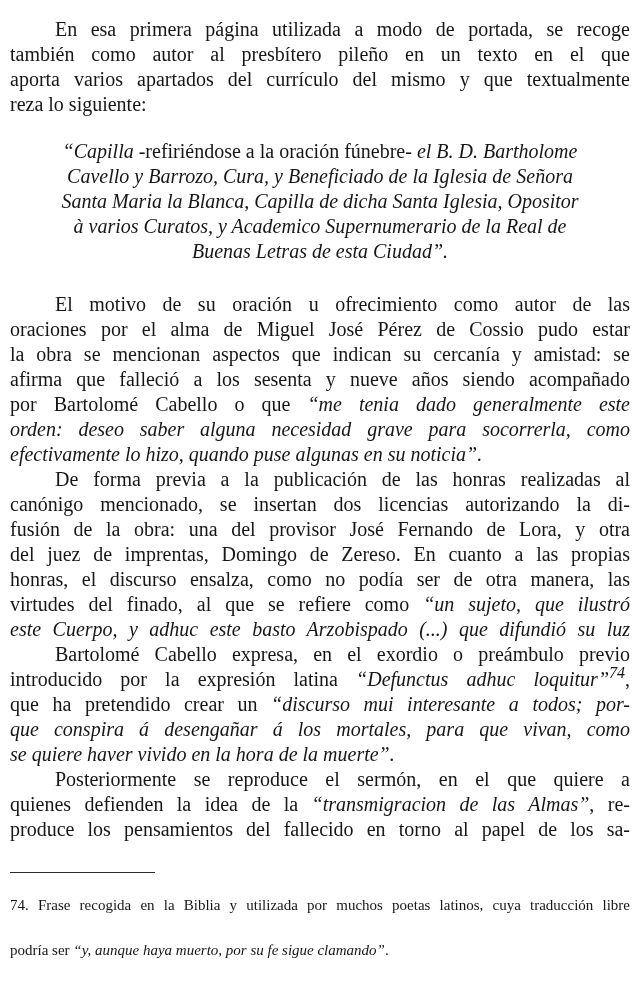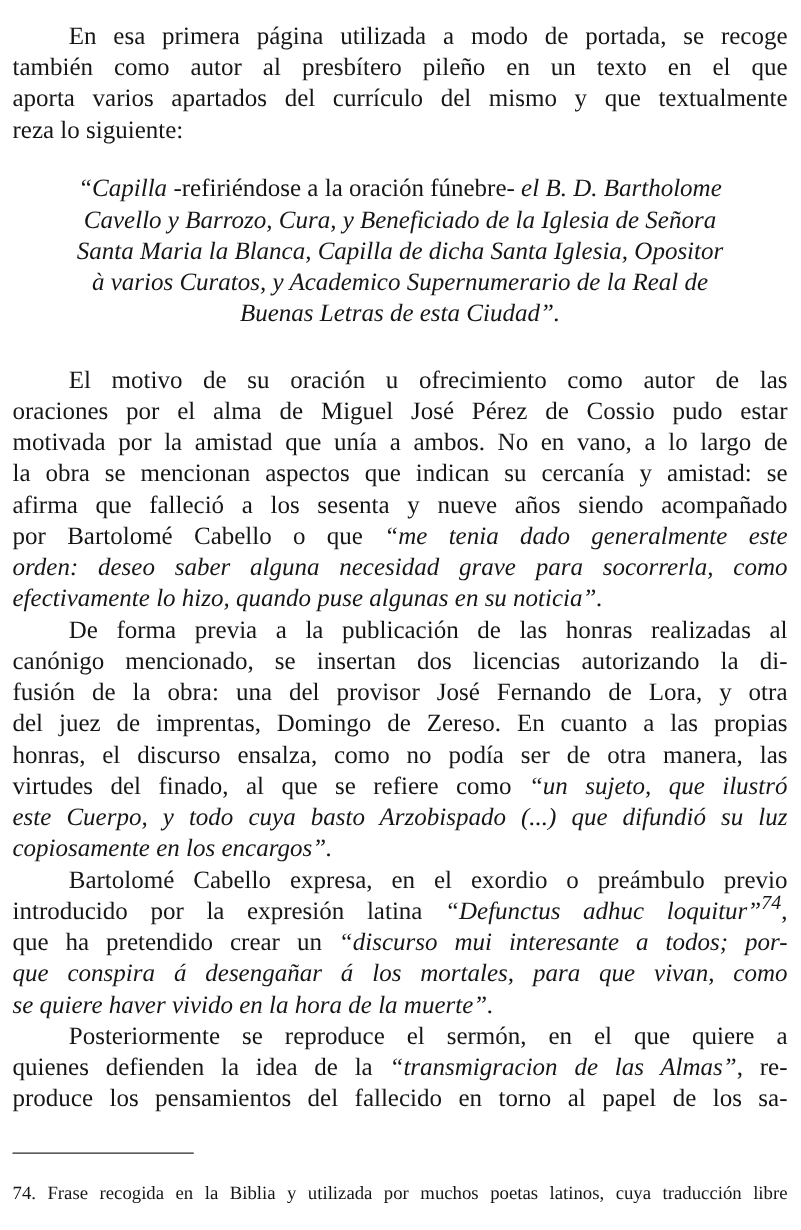--- a/index.html
+++ b/index.html
@@ -73,36 +73,34 @@
     <div class="block quote" style="margin-top: 22px; margin-bottom: 28px;">
       <div class="line"><span class="it">“Capilla </span><span>-refiriéndose a la oración fúnebre- </span><span class="it">el B. D. Bartholome</span></div>
       <div class="line"><span class="it">Cavello y Barrozo, Cura, y Beneficiado de la Iglesia de Señora</span></div>
       <div class="line"><span class="it">Santa Maria la Blanca, Capilla de dicha Santa Iglesia, Opositor</span></div>
       <div class="line"><span class="it">à varios Curatos, y Academico Supernumerario de la Real de</span></div>
       <div class="line"><span class="it">Buenas Letras de esta Ciudad”.</span></div>
     </div>
     <div class="block paragraph">
       <div class="line justify indent"><span>El motivo de su oración u ofrecimiento como autor de las</span></div>
       <div class="line justify"><span>oraciones por el alma de Miguel José Pérez de Cossio pudo estar</span></div>
-      <div class="line justify"><span>motivada por la amistad que unía a ambos. No en vano, a lo largo de</span></div>
       <div class="line justify"><span>la obra se mencionan aspectos que indican su cercanía y amistad: se</span></div>
       <div class="line justify"><span>afirma que falleció a los sesenta y nueve años siendo acompañado</span></div>
       <div class="line justify"><span>por Bartolomé Cabello o que </span><span class="it">“me tenia dado generalmente este</span></div>
       <div class="line justify"><span class="it">orden: deseo saber alguna necesidad grave para socorrerla, como</span></div>
       <div class="line lastline"><span class="it">efectivamente lo hizo, quando puse algunas en su noticia”.</span></div>
     </div>
     <div class="block paragraph">
       <div class="line justify indent"><span>De forma previa a la publicación de las honras realizadas al</span></div>
       <div class="line justify"><span>canónigo mencionado, se insertan dos licencias autorizando la di-</span></div>
       <div class="line justify"><span>fusión de la obra: una del provisor José Fernando de Lora, y otra</span></div>
       <div class="line justify"><span>del juez de imprentas, Domingo de Zereso. En cuanto a las propias</span></div>
       <div class="line justify"><span>honras, el discurso ensalza, como no podía ser de otra manera, las</span></div>
       <div class="line justify"><span>virtudes del finado, al que se refiere como </span><span class="it">“un sujeto, que ilustró</span></div>
-      <div class="line justify"><span class="it">este Cuerpo, y todo cuya basto Arzobispado (...) que difundió su luz</span></div>
-      <div class="line lastline"><span class="it">copiosamente en los encargos”.</span></div>
+      <div class="line justify"><span class="it">este Cuerpo, y adhuc este basto Arzobispado (...) que difundió su luz</span></div>
     </div>
     <div class="block paragraph">
       <div class="line justify indent"><span>Bartolomé Cabello expresa, en el exordio o preámbulo previo</span></div>
       <div class="line justify"><span>introducido por la expresión latina </span><span class="it">“Defunctus adhuc loquitur”</span><sup class="fnref">74</sup><span>,</span></div>
       <div class="line justify"><span>que ha pretendido crear un </span><span class="it">“discurso mui interesante a todos; por-</span></div>
       <div class="line justify"><span class="it">que conspira á desengañar á los mortales, para que vivan, como</span></div>
       <div class="line lastline"><span class="it">se quiere haver vivido en la hora de la muerte”.</span></div>
     </div>
     <div class="block paragraph">
       <div class="line justify indent"><span>Posteriormente se reproduce el sermón, en el que quiere a</span></div>

